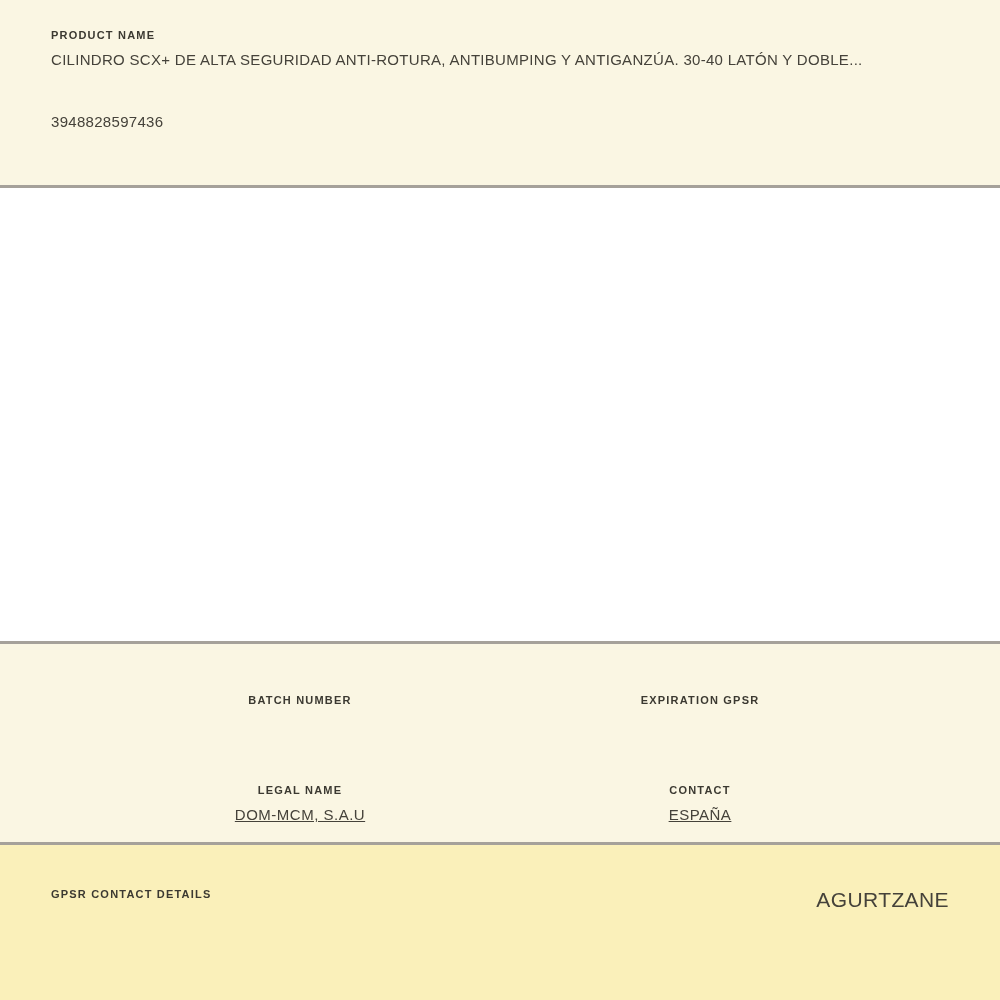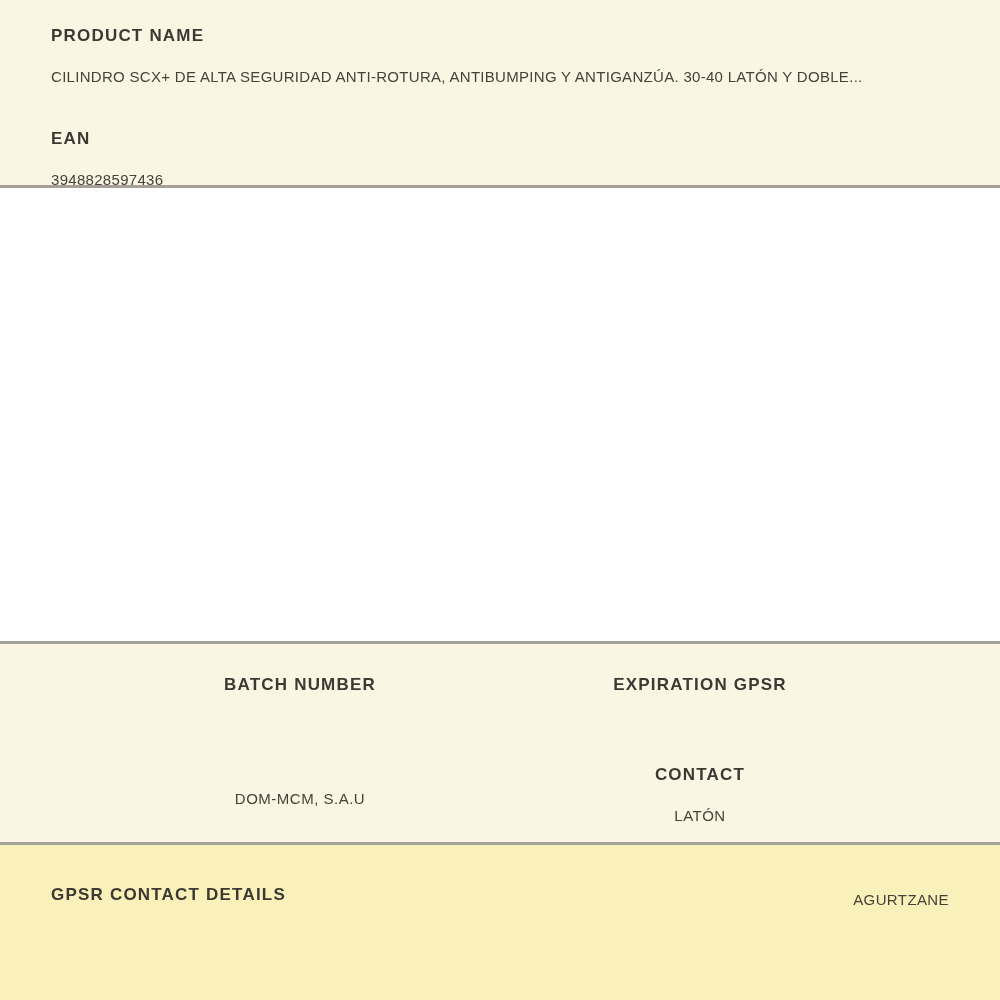--- a/index.html
+++ b/index.html
@@ -19,122 +19,123 @@
 
   
   .section-product {
     box-sizing: border-box;
     height: 188px;
     background: #faf6e3;
     border-bottom: 3px solid #a5a19a;
     padding: 27px 51px 0 51px;
   }
   .field-label {
-    font-size: 17px;
+    font-size: 11px;
     font-weight: bold;
     letter-spacing: 1.2px;
     color: #3b3931;
     line-height: 17px;
   }
   .field-value {
     font-size: 15px;
     letter-spacing: 0.3px;
     line-height: 17px;
     color: #45423a;
-    margin-top: 24px;
+    margin-top: 7px;
     white-space: nowrap;
     overflow: hidden;
   }
   .ean-block { margin-top: 45px; }
 
   
   .section-image {
     height: 453px;
     background: #ffffff;
   }
 
   
   .section-details {
     box-sizing: border-box;
     height: 204px;
     background: #faf6e3;
     border-top: 3px solid #a5a19a;
     border-bottom: 3px solid #a5a19a;
-    padding-top: 32px;
+    padding-top: 48px;
   }
   .details-grid {
     width: 800px;
     margin: 0 auto;
     display: grid;
     grid-template-columns: 1fr 1fr;
     grid-template-rows: 90px auto;
   }
   .details-cell {
     text-align: center;
   }
   .details-cell .field-value {
     white-space: normal;
     letter-spacing: 0.5px;
+    text-decoration: underline;
   }
 
   
   .section-contact {
     box-sizing: border-box;
     height: 155px;
     background: #faf0ba;
     padding: 41px 51px 16px 51px;
     display: flex;
     align-items: flex-start;
     justify-content: space-between;
   }
   .contact-lines {
     text-align: right;
-    font-size: 15px;
+    font-size: 21px;
     letter-spacing: 0.4px;
     line-height: 28.5px;
     color: #45423a;
     flex: 1 1 auto;
   }
 </style>
 </head>
 <body>
 
 <div class="page">
 
   <div class="section-product">
     <div class="field-label">PRODUCT NAME</div>
     <div class="field-value">CILINDRO SCX+ DE ALTA SEGURIDAD ANTI-ROTURA, ANTIBUMPING Y ANTIGANZÚA. 30-40 LATÓN Y DOBLE...</div>
     <div class="ean-block">
-      <div class="field-label">EAN</div>
       <div class="field-value">3948828597436</div>
     </div>
   </div>
 
   <div class="section-image"></div>
 
   <div class="section-details">
     <div class="details-grid">
 
       <div class="details-cell">
         <div class="field-label">BATCH NUMBER</div>
         <div class="field-value"></div>
       </div>
 
       <div class="details-cell">
         <div class="field-label">EXPIRATION GPSR</div>
         <div class="field-value"></div>
       </div>
 
       <div class="details-cell">
+        <div class="field-label">LEGAL NAME</div>
         <div class="field-value">DOM-MCM, S.A.U</div>
       </div>
 
       <div class="details-cell">
         <div class="field-label">CONTACT</div>
-        <div class="field-value">LATÓN</div>
+        <div class="field-value">ESPAÑA</div>
       </div>
 
     </div>
   </div>
 
   <div class="section-contact">
     <div class="field-label">GPSR CONTACT DETAILS</div>
     <div class="contact-lines">
       <div>AGURTZANE</div>
     </div>

